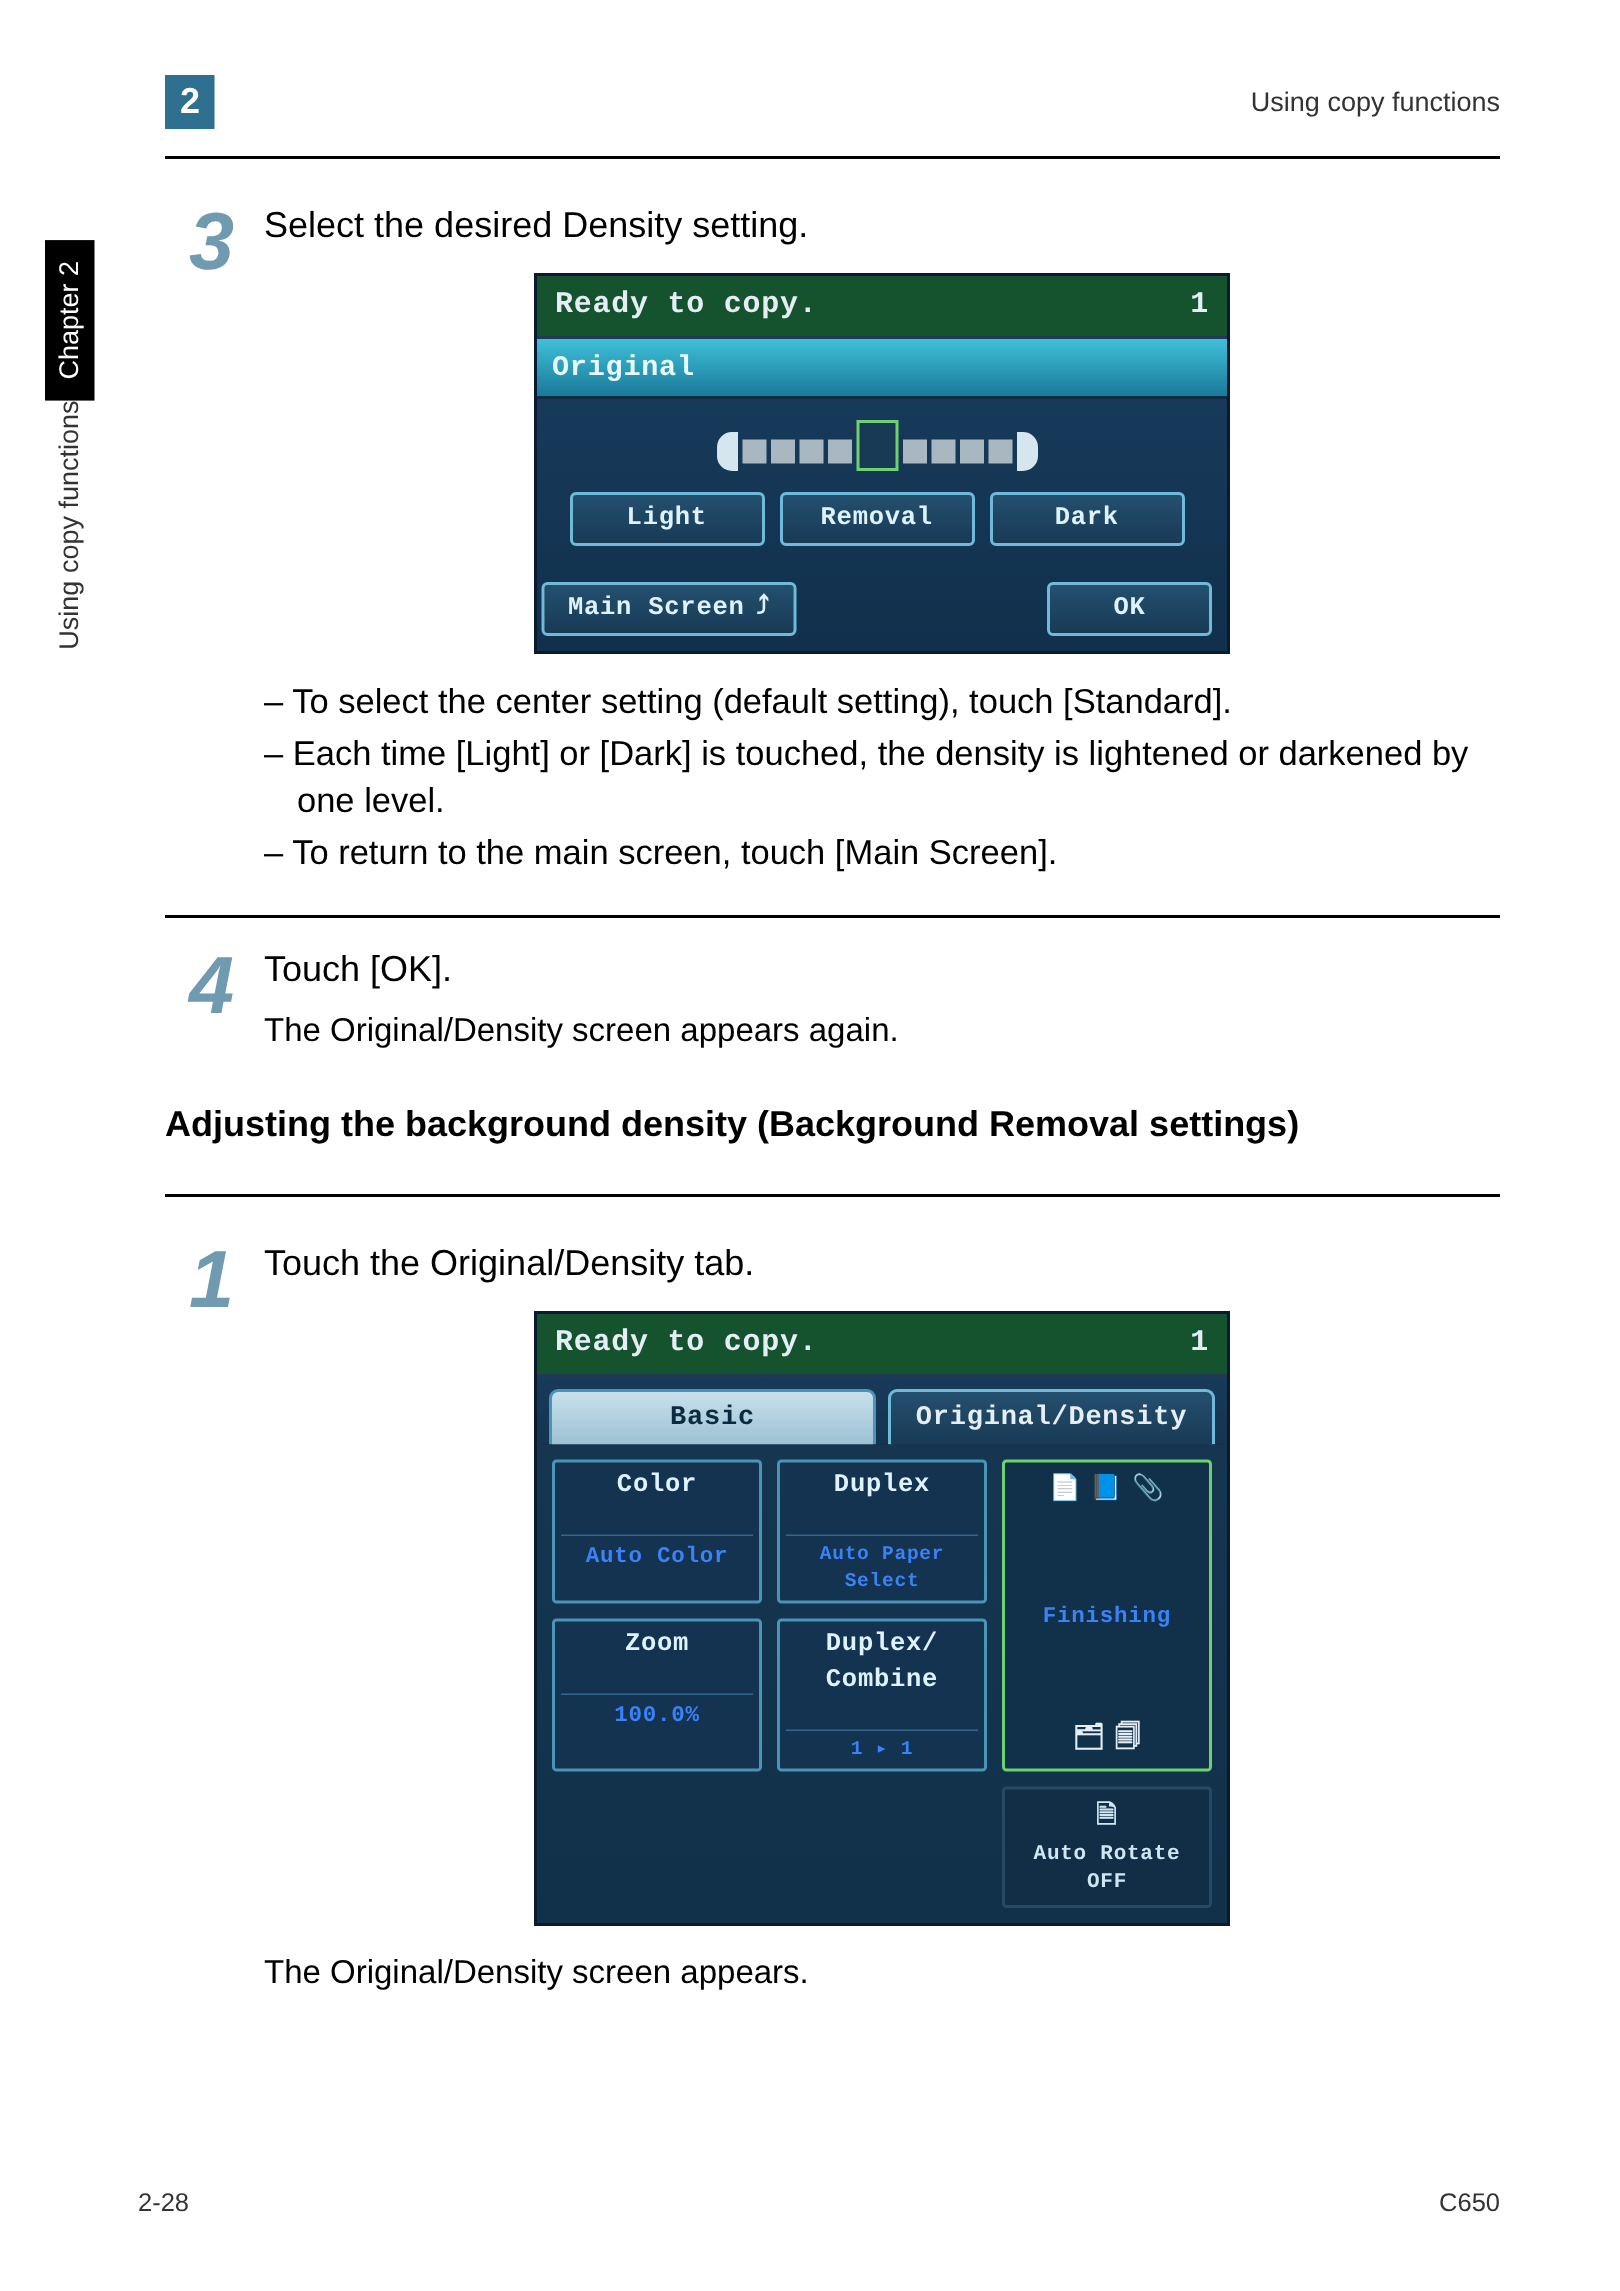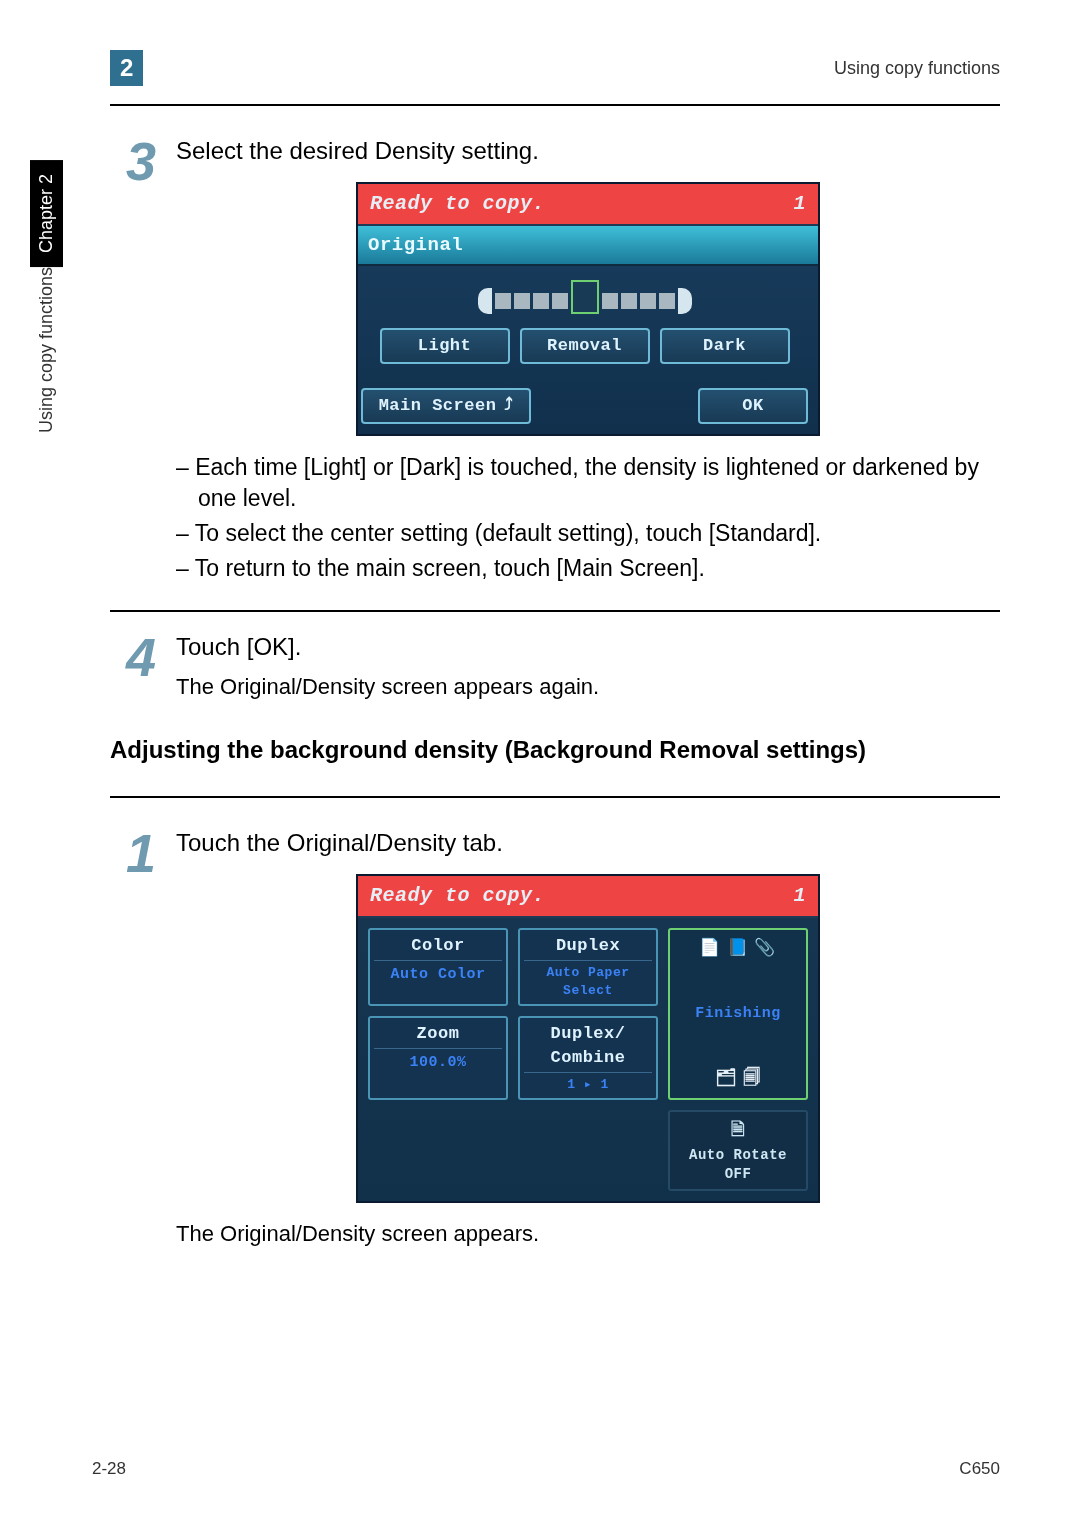--- a/index.html
+++ b/index.html
@@ -20,41 +20,41 @@
   .stepbody{flex:1;font-size:24px;line-height:1.4;}
   .stepbody p{margin:0 0 8px 0;}
   .stepbody .sub{font-size:22px;margin-top:6px;}
   ul.dash{list-style:none;padding:0;margin:6px 0 0 0;}
   ul.dash li{padding-left:22px;text-indent:-22px;font-size:23px;line-height:1.35;margin-bottom:4px;}
   ul.dash li::before{content:"–  ";}
   .secrule{border:none;border-top:2px solid #000;margin:32px 0 6px 0;}
   h3.sect{font-size:24px;font-weight:bold;margin:26px 0 10px 0;}
   
   .lcd{width:460px;margin:14px auto 16px auto;background:#102040;border:2px solid #0a1a30;font-family:'Courier New',monospace;color:#e6eef5;font-weight:bold;letter-spacing:0.5px;box-shadow:inset 0 0 0 2px #203a55;}
-  .lcd .bar{display:flex;justify-content:space-between;align-items:flex-end;background:#ef4444;padding:6px 12px;border-bottom:2px solid #203a55;font-size:20px;font-style:italic;}
+  .lcd .bar{display:flex;justify-content:space-between;align-items:flex-end;background:#14532d;padding:6px 12px;border-bottom:2px solid #203a55;font-size:20px;}
   .lcd .title{background:linear-gradient(#3fbfd9,#1a7a99);border-bottom:2px solid #102a40;padding:6px 10px;font-size:19px;color:#e8faff;}
   .lcd .body{background:linear-gradient(#183a5a,#10304c);padding:14px 10px 10px 3px;}
   .btn{display:inline-flex;align-items:center;justify-content:center;background:linear-gradient(#24506f,#183a55);border:2px solid #6fbad6;border-radius:4px;color:#dff3ff;font-size:17px;padding:4px 8px;min-width:110px;font-family:inherit;}
   .btnrow{display:flex;gap:10px;justify-content:center;}
   .slider{display:flex;align-items:center;justify-content:center;gap:3px;margin:4px 0 10px 0;}
   .slider .cap{width:14px;height:26px;background:#d6e6ef;border-radius:10px 0 0 10px;}
   .slider .cap.r{border-radius:0 10px 10px 0;}
   .slider .tick{width:16px;height:16px;background:#a9b7c0;}
   .slider .ind{width:24px;height:30px;border:2px solid #6ed070;background:#183a55;position:relative;top:-4px;}
   .bottomrow{display:flex;justify-content:space-between;margin-top:24px;gap:10px;}
   .bottomrow .btn{min-width:150px;}
   .bottomrow .btn.ok{min-width:90px;margin-left:44px;}
   
   .tabs{display:flex;gap:8px;padding:8px 8px 0 8px;background:linear-gradient(#183a5a,#153450);}
   .tab{flex:1;text-align:center;border:2px solid #6fbad6;border-bottom:none;border-radius:6px 6px 0 0;padding:5px 4px;font-size:18px;background:linear-gradient(#24506f,#183a55);}
   .tab.sel{background:linear-gradient(#c8e0ec,#9cc0d2);color:#0b2b40;border-color:#4a94b5;}
   .panel2{background:linear-gradient(#163550,#11304a);padding:10px;display:grid;grid-template-columns:1fr 1fr 1fr;gap:10px 10px;}
   .cell{border:2px solid #4a94b5;border-radius:3px;background:#143350;padding:4px 4px;text-align:center;}
   .cell.acc{border-color:#6ed070;background:#11304a;}
-  .cell .hd{font-size:17px;color:#dff3ff;border-bottom:1px solid #37678a;padding-bottom:2px;margin-bottom:3px;}
+  .cell .hd{font-size:17px;color:#dff3ff;border-bottom:1px solid #37678a;padding-bottom:20px;margin-bottom:3px;}
   .cell .vl{font-size:15px;color:#3b82f6;}
   .cell.small .vl{font-size:13px;}
   .arot{border:2px solid #244a66;border-radius:3px;padding:4px;text-align:center;font-size:14px;color:#cfe7f2;background:#122e46;}
   .iconrow{display:flex;gap:6px;justify-content:center;margin:3px 0;font-size:17px;}
   
   .pgfoot{position:absolute;bottom:48px;left:92px;right:80px;display:flex;justify-content:space-between;font-size:17px;color:#333;}
 </style>
 </head>
 <body>
 
@@ -108,22 +108,22 @@
             <span class="btn">
               <span>Main Screen</span>
               <span style="margin-left:8px">⤴</span>
             </span>
             <span class="btn ok">OK</span>
           </div>
         </div>
       </div>
 
       <ul class="dash">
+        <li>To select the center setting (default setting), touch [Standard].</li>
         <li>Each time [Light] or [Dark] is touched, the density is lightened or darkened by one level.</li>
-        <li>To select the center setting (default setting), touch [Standard].</li>
         <li>To return to the main screen, touch [Main Screen].</li>
       </ul>
     </div>
   </div>
 
   <div class="step">
     <div class="num">4</div>
     <div class="stepbody">
       <p>Touch [OK].</p>
       <p class="sub">The Original/Density screen appears again.</p>
@@ -136,20 +136,24 @@
 
   <div class="step" style="border-top:none;padding-top:0">
     <div class="num">1</div>
     <div class="stepbody">
       <p>Touch the Original/Density tab.</p>
 
       <div class="lcd">
         <div class="bar">
           <span>Ready to copy.</span>
           <span>1</span>
+        </div>
+        <div class="tabs">
+          <div class="tab sel">Basic</div>
+          <div class="tab">Original/Density</div>
         </div>
         <div class="panel2">
           <div class="cell">
             <div class="hd">Color</div>
             <div class="vl">Auto Color</div>
           </div>
           <div class="cell small">
             <div class="hd">Duplex</div>
             <div class="vl">Auto Paper Select</div>
           </div>

